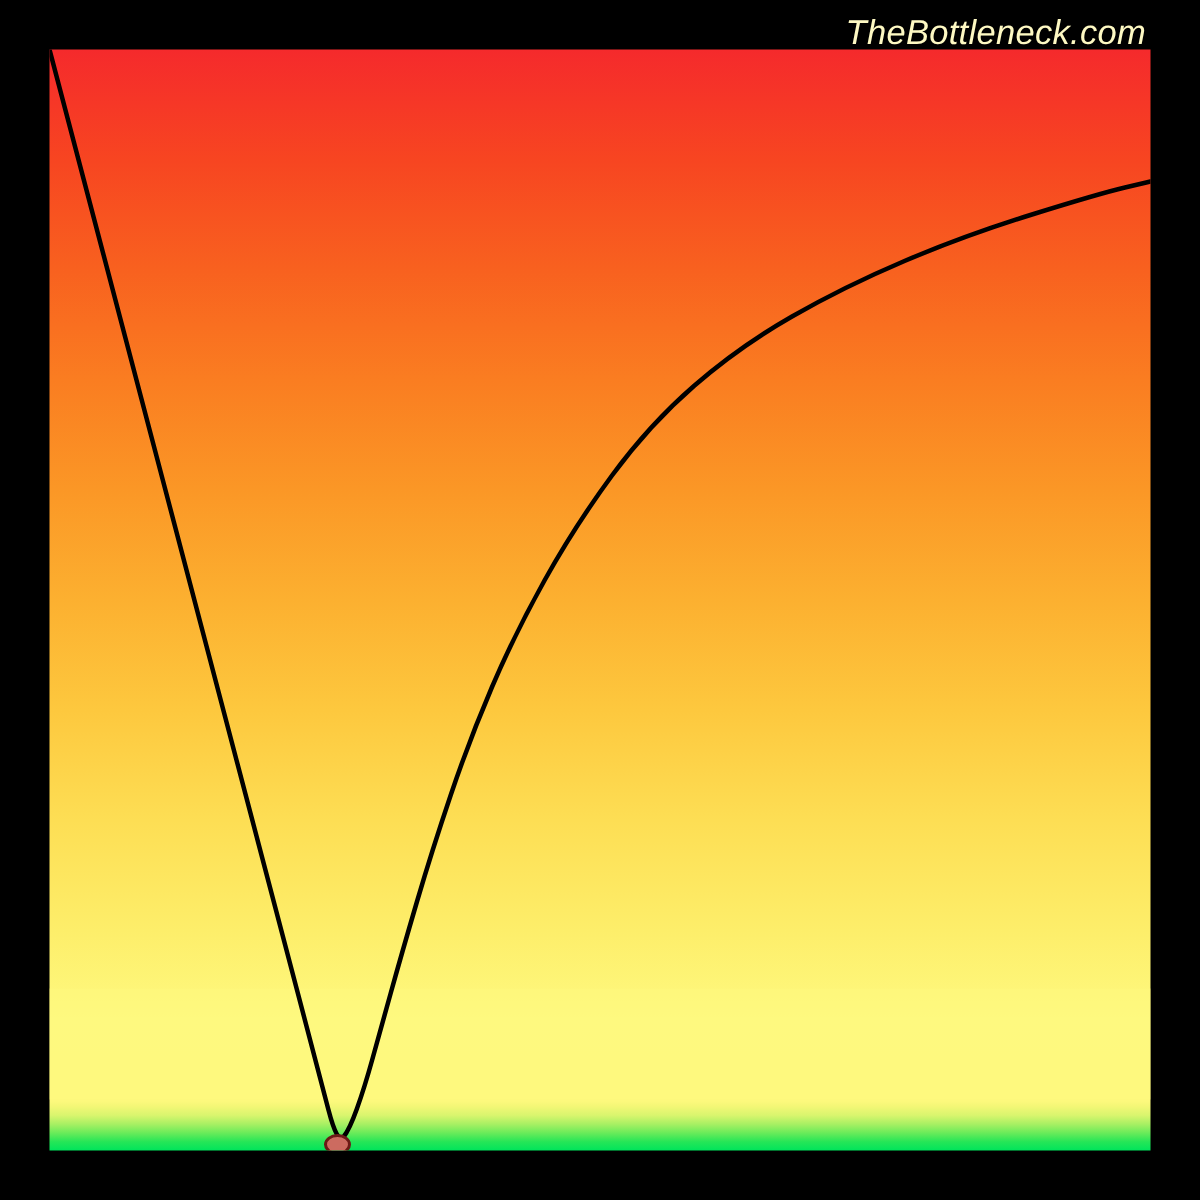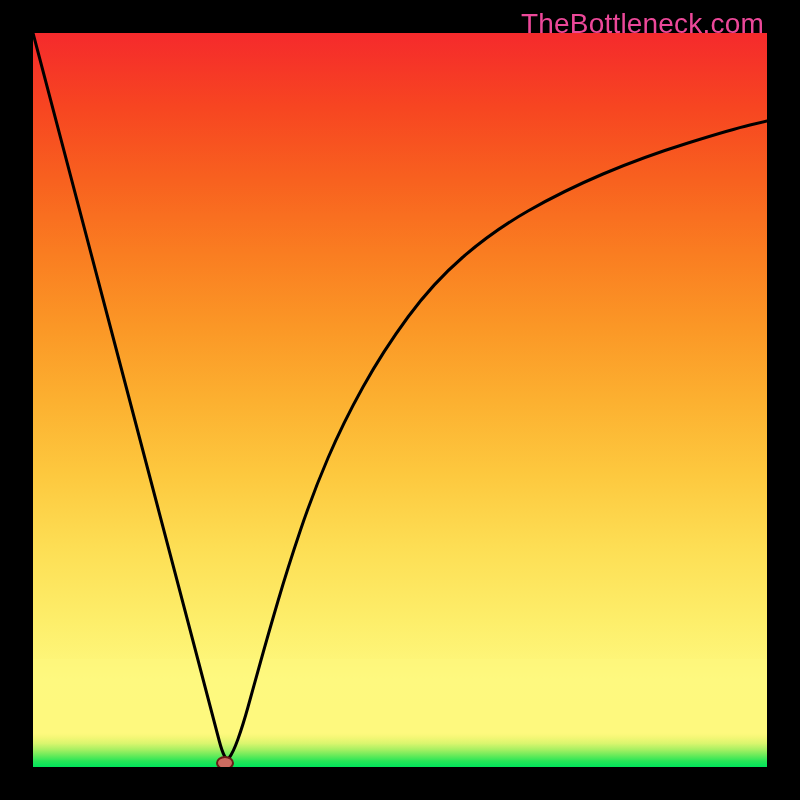--- a/index.html
+++ b/index.html
@@ -52,24 +52,25 @@
     bottom: 34px;
     width: 100%;
     height: 74px;
     background: #fef97f;
     opacity: 0.48;
   }
   .watermark {
     position: absolute;
     top: 8px;
     right: 36px;
-    color: #ec4899;
-    font-size: 28px;
+    color: #fef9c3;
+    font-size: 23px;
     letter-spacing: 0.2px;
     font-weight: 400;
+    font-style: italic;
   }
   svg.curve {
     position: absolute;
     left: 0;
     top: 0;
     width: 734px;
     height: 734px;
     pointer-events: none;
   }
 </style>

